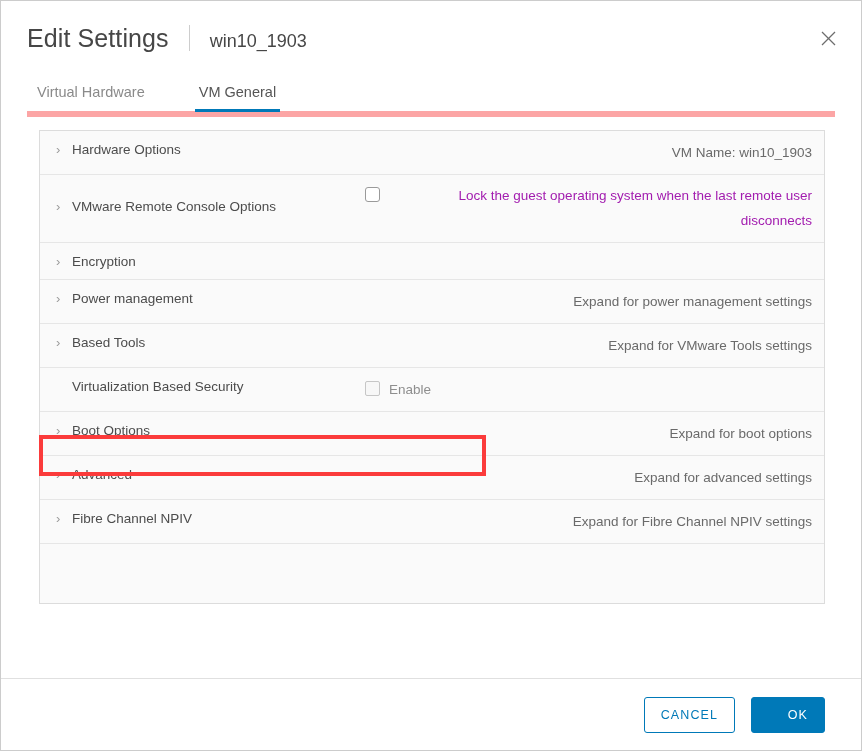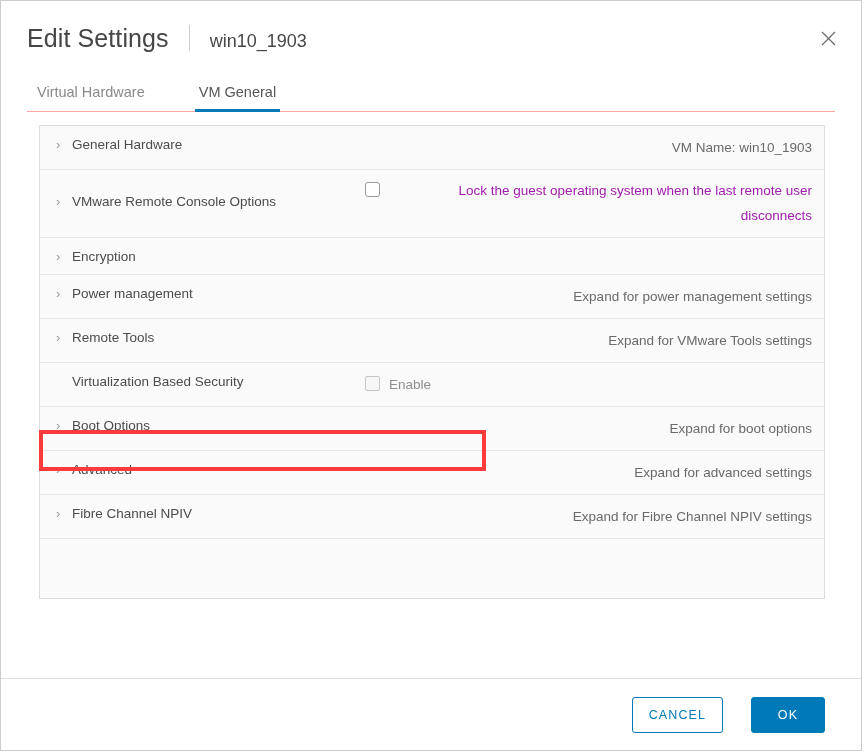--- a/index.html
+++ b/index.html
@@ -72,21 +72,21 @@
     background: transparent;
     border: none;
     padding: 0;
   }
   .close-btn svg { display: block; }
   
   .tabs {
     display: flex;
     align-items: flex-end;
     margin-top: 14px;
-    border-bottom: 1px solid #fca5a5;
+    border-bottom: 6px solid #fca5a5;
     padding-left: 6px;
   }
   .tab {
     font-size: 14.5px;
     color: #8a8a8a;
     padding: 6px 4px 9px 4px;
     margin-right: 46px;
     cursor: pointer;
     border-bottom: 3px solid transparent;
     position: relative;
@@ -213,27 +213,28 @@
     min-width: 88px;
     padding: 0 16px;
     border-radius: 3px;
     cursor: pointer;
     box-sizing: border-box;
   }
   .btn-secondary {
     background: #ffffff;
     border: 1px solid #0079b8;
     color: #0079b8;
-    margin-right: 28px;
+    margin-right: 16px;
   }
   .btn-primary {
     background: #0079b8;
     border: 1px solid #0079b8;
     color: #ffffff;
     min-width: 74px;
+    text-align: right;
   }
 </style>
 </head>
 <body>
 
 <div class="dialog">
 
   <div class="header">
     <div class="title-row">
       <span class="title">Edit Settings</span>
@@ -252,21 +253,21 @@
       <button class="tab active">VM General</button>
     </div>
   </div>
 
   <div class="body">
     <div class="settings-panel">
 
       <div class="row">
         <div class="row-label">
           <span class="chev">›</span>
-          <span>General Hardware</span>
+          <span>Hardware Options</span>
         </div>
         <div class="row-value">
           <span>VM Name: win10_1903</span>
         </div>
       </div>
 
       <div class="row tall">
         <div class="row-label">
           <span class="chev">›</span>
           <span>VMware Remote Console Options</span>
@@ -292,21 +293,21 @@
           <span>Power management</span>
         </div>
         <div class="row-value">
           <span>Expand for power management settings</span>
         </div>
       </div>
 
       <div class="row">
         <div class="row-label">
           <span class="chev">›</span>
-          <span>Remote Tools</span>
+          <span>Based Tools</span>
         </div>
         <div class="row-value">
           <span>Expand for VMware Tools settings</span>
         </div>
       </div>
 
       <div class="row">
         <div class="row-label">
           <span class="chev-spacer"></span>
           <span>Virtualization Based Security</span>

